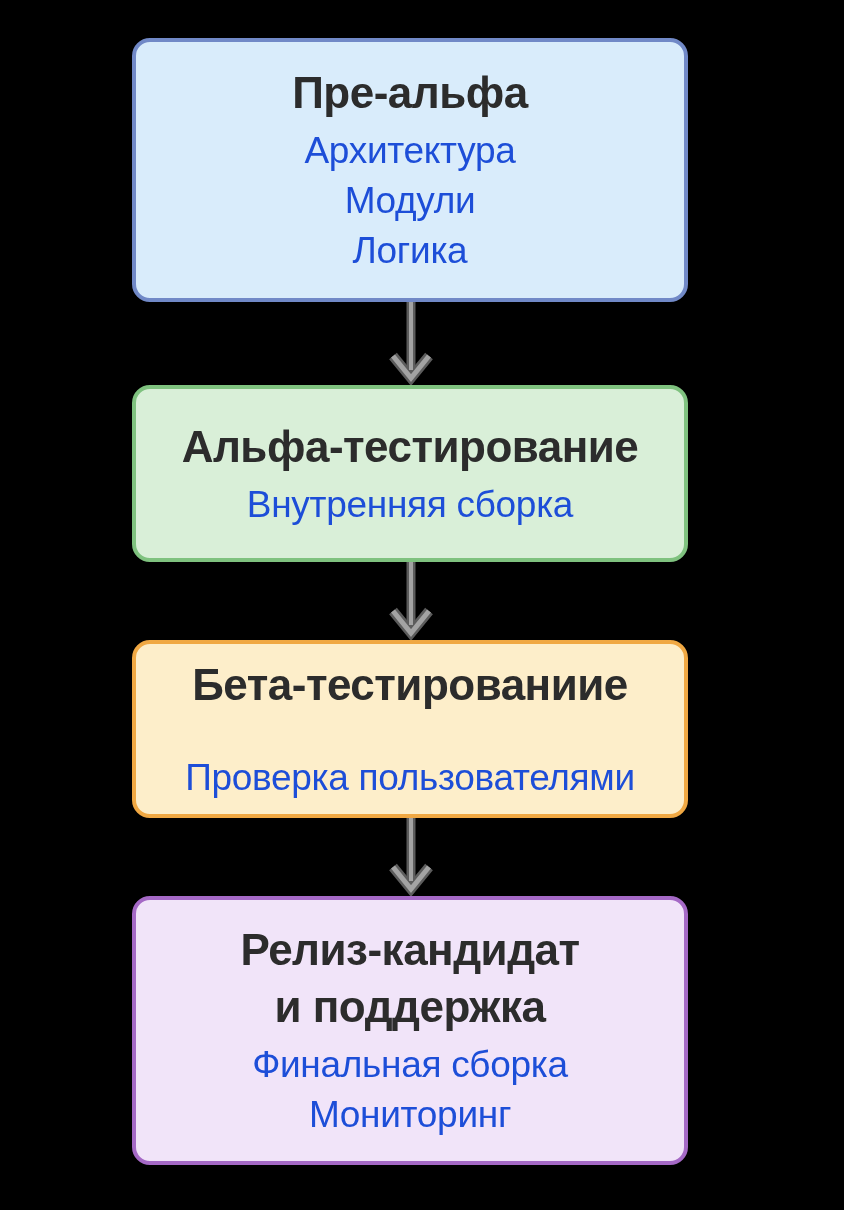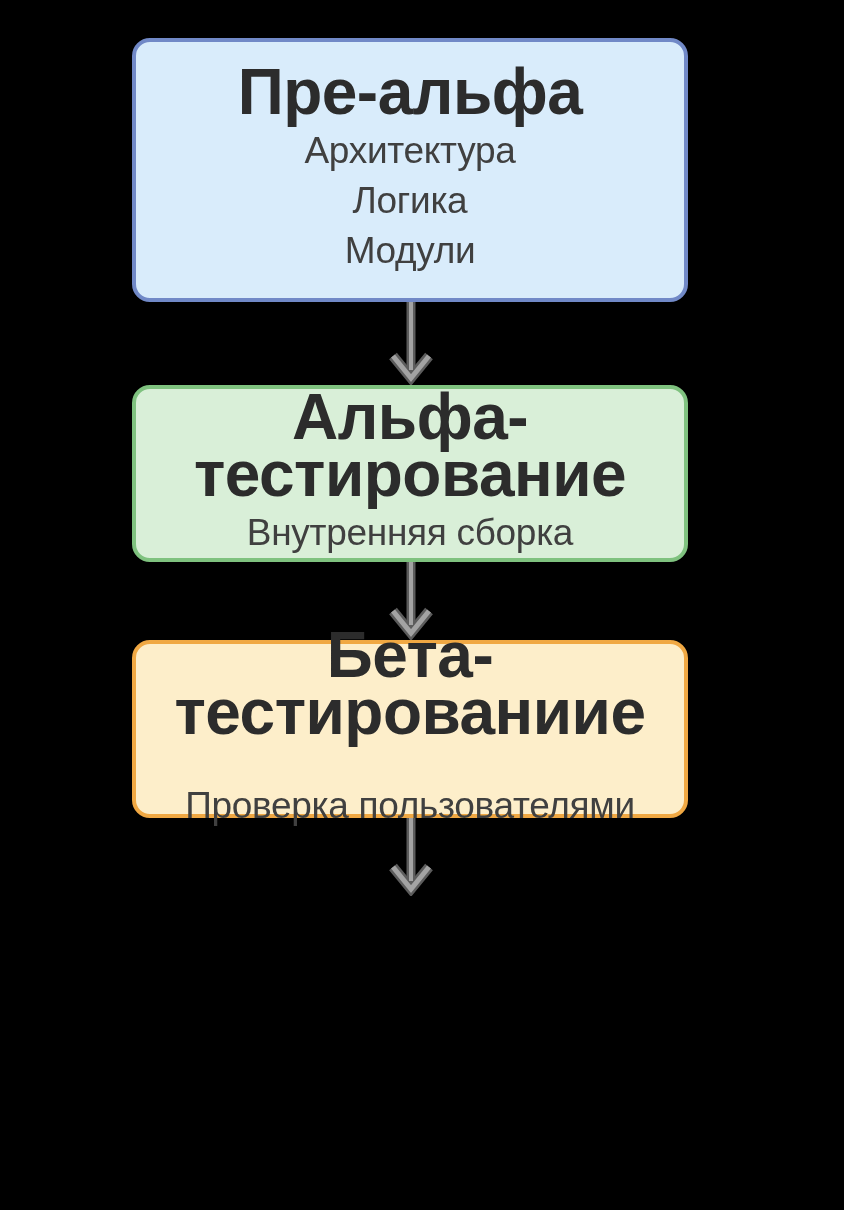--- a/index.html
+++ b/index.html
@@ -24,32 +24,32 @@
     border-radius: 18px;
     background: #eee;
     display: flex;
     flex-direction: column;
     align-items: center;
     justify-content: center;
     text-align: center;
     padding: 6px 18px;
   }
   .stage-title {
-    font-size: 64px;
+    font-size: 44px;
     font-weight: 700;
     color: #2c2c2c;
     line-height: 57px;
     letter-spacing: -0.5px;
     white-space: pre-line;
     margin-bottom: 5px;
   }
   .stage-line {
     font-size: 37px;
     font-weight: 400;
-    color: #404040;
+    color: #1d4ed8;
     line-height: 50px;
     letter-spacing: -0.3px;
   }
   #stage-0 { top: 38px;  height: 264px; }
   #stage-1 { top: 385px; height: 177px; }
   #stage-2 { top: 640px; height: 178px; gap: 35px; }
   #stage-3 { top: 896px; height: 269px; }
   .arrow {
     position: absolute;
     left: 381px;
@@ -61,22 +61,22 @@
   .arrow svg { display: block; width: 100%; height: 100%; }
 </style>
 </head>
 <body>
 
 <div id="canvas">
 
   <div class="stage" id="stage-0" style="background-color: rgb(217, 236, 251); border-color: rgb(113, 137, 199);">
     <div class="stage-title">Пре-альфа</div>
     <div class="stage-line">Архитектура</div>
+    <div class="stage-line">Модули</div>
     <div class="stage-line">Логика</div>
-    <div class="stage-line">Модули</div>
   </div>
 
   <div class="arrow" id="arrow-0">
     <svg viewBox="0 0 60 83" preserveAspectRatio="none" aria-hidden="true">
       <g fill="none" stroke="#5c5c5c" stroke-width="9">
         <line x1="30" y1="0" x2="30" y2="68"></line>
         <polyline points="12,54 30,76 48,54" stroke-width="10"></polyline>
       </g>
       <g fill="none" stroke="#a3a3a3" stroke-width="4">
         <line x1="30" y1="0" x2="30" y2="68"></line>
@@ -114,14 +114,20 @@
         <line x1="30" y1="0" x2="30" y2="63"></line>
         <polyline points="12,49 30,71 48,49" stroke-width="10"></polyline>
       </g>
       <g fill="none" stroke="#a3a3a3" stroke-width="4">
         <line x1="30" y1="0" x2="30" y2="63"></line>
         <polyline points="12,49 30,71 48,49" stroke-width="5"></polyline>
       </g>
     </svg>
   </div>
 
+  <div class="stage" id="stage-3" style="background-color: rgb(241, 228, 249); border-color: rgb(165, 105, 198);">
+    <div class="stage-title">Релиз-кандидат
+и поддержка</div>
+    <div class="stage-line">Финальная сборка</div>
+    <div class="stage-line">Мониторинг</div>
+  </div>
 
 </div>
 
 </body></html>

